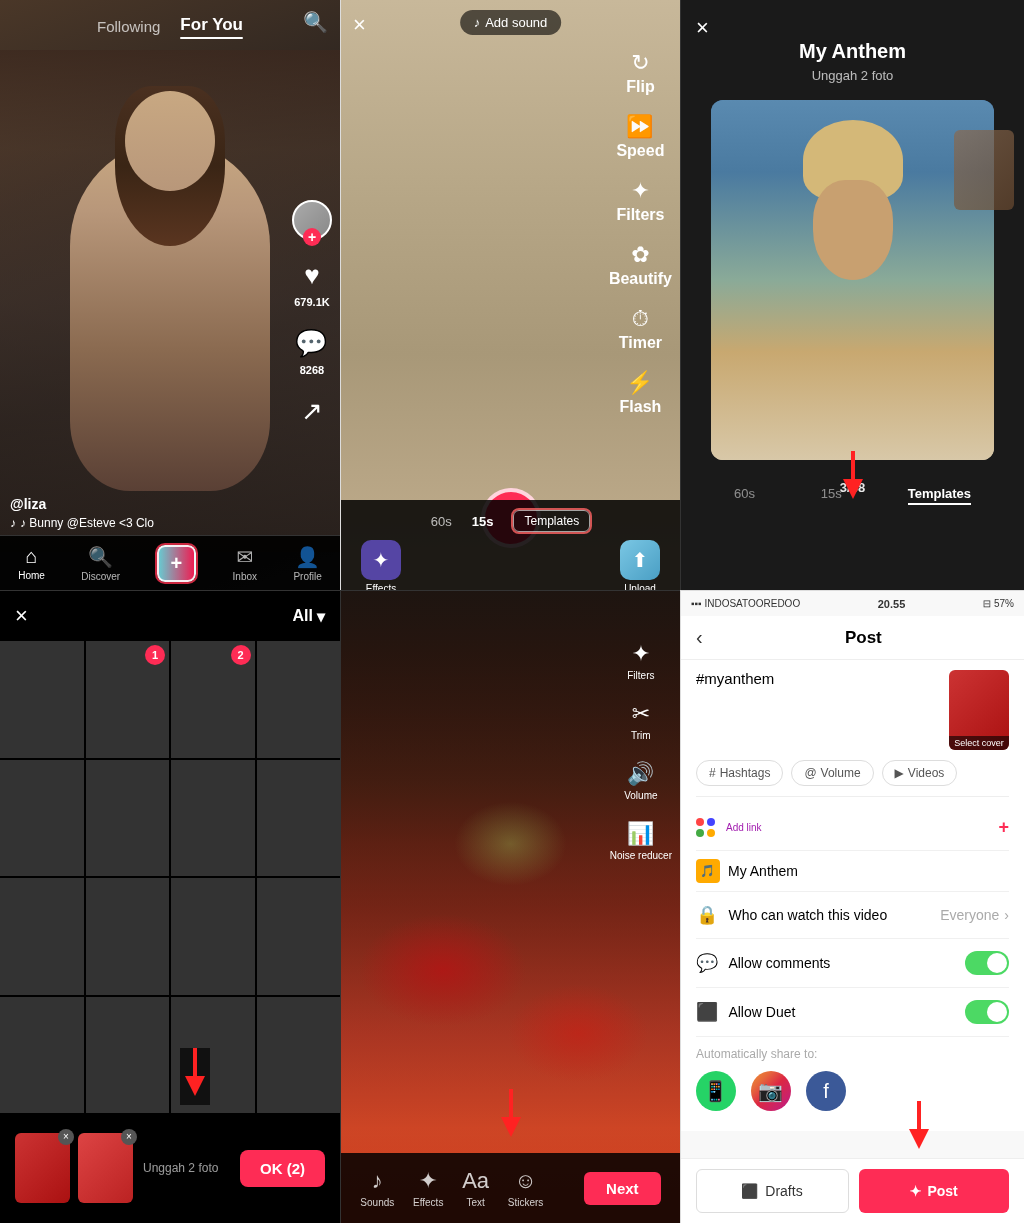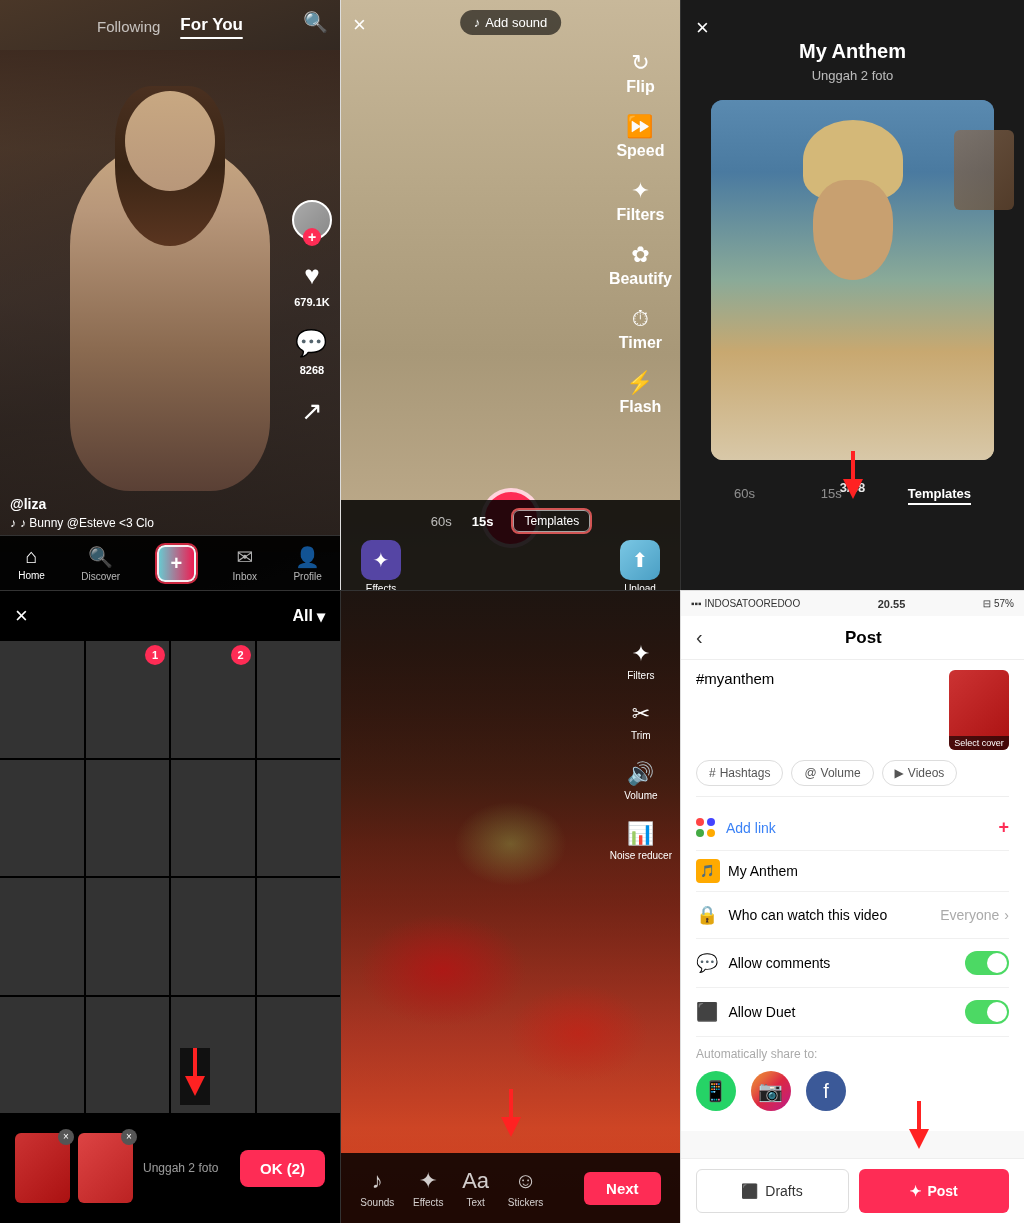--- a/index.html
+++ b/index.html
@@ -1213,21 +1213,21 @@
 
       <div class="divider"></div>
 
       <div class="add-link-row">
         <div class="add-link-dots">
           <div class="dot dot-r"></div>
           <div class="dot dot-b"></div>
           <div class="dot dot-g"></div>
           <div class="dot dot-y"></div>
         </div>
-        <span style="flex:1; font-size:14px; color:#3b82f6;">Add link</span>
+        <span style="flex:1; font-size:10px; color:#a21caf;">Add link</span>
         <span style="color:#fe2c55; font-size:18px; font-weight:bold;">+</span>
       </div>
 
       <div class="anthem-row">
         <div class="anthem-icon">🎵</div>
         <span style="font-size:14px; color:#000;">My Anthem</span>
       </div>
 
       <div class="setting-row">
         <span class="setting-icon">🔒</span>

